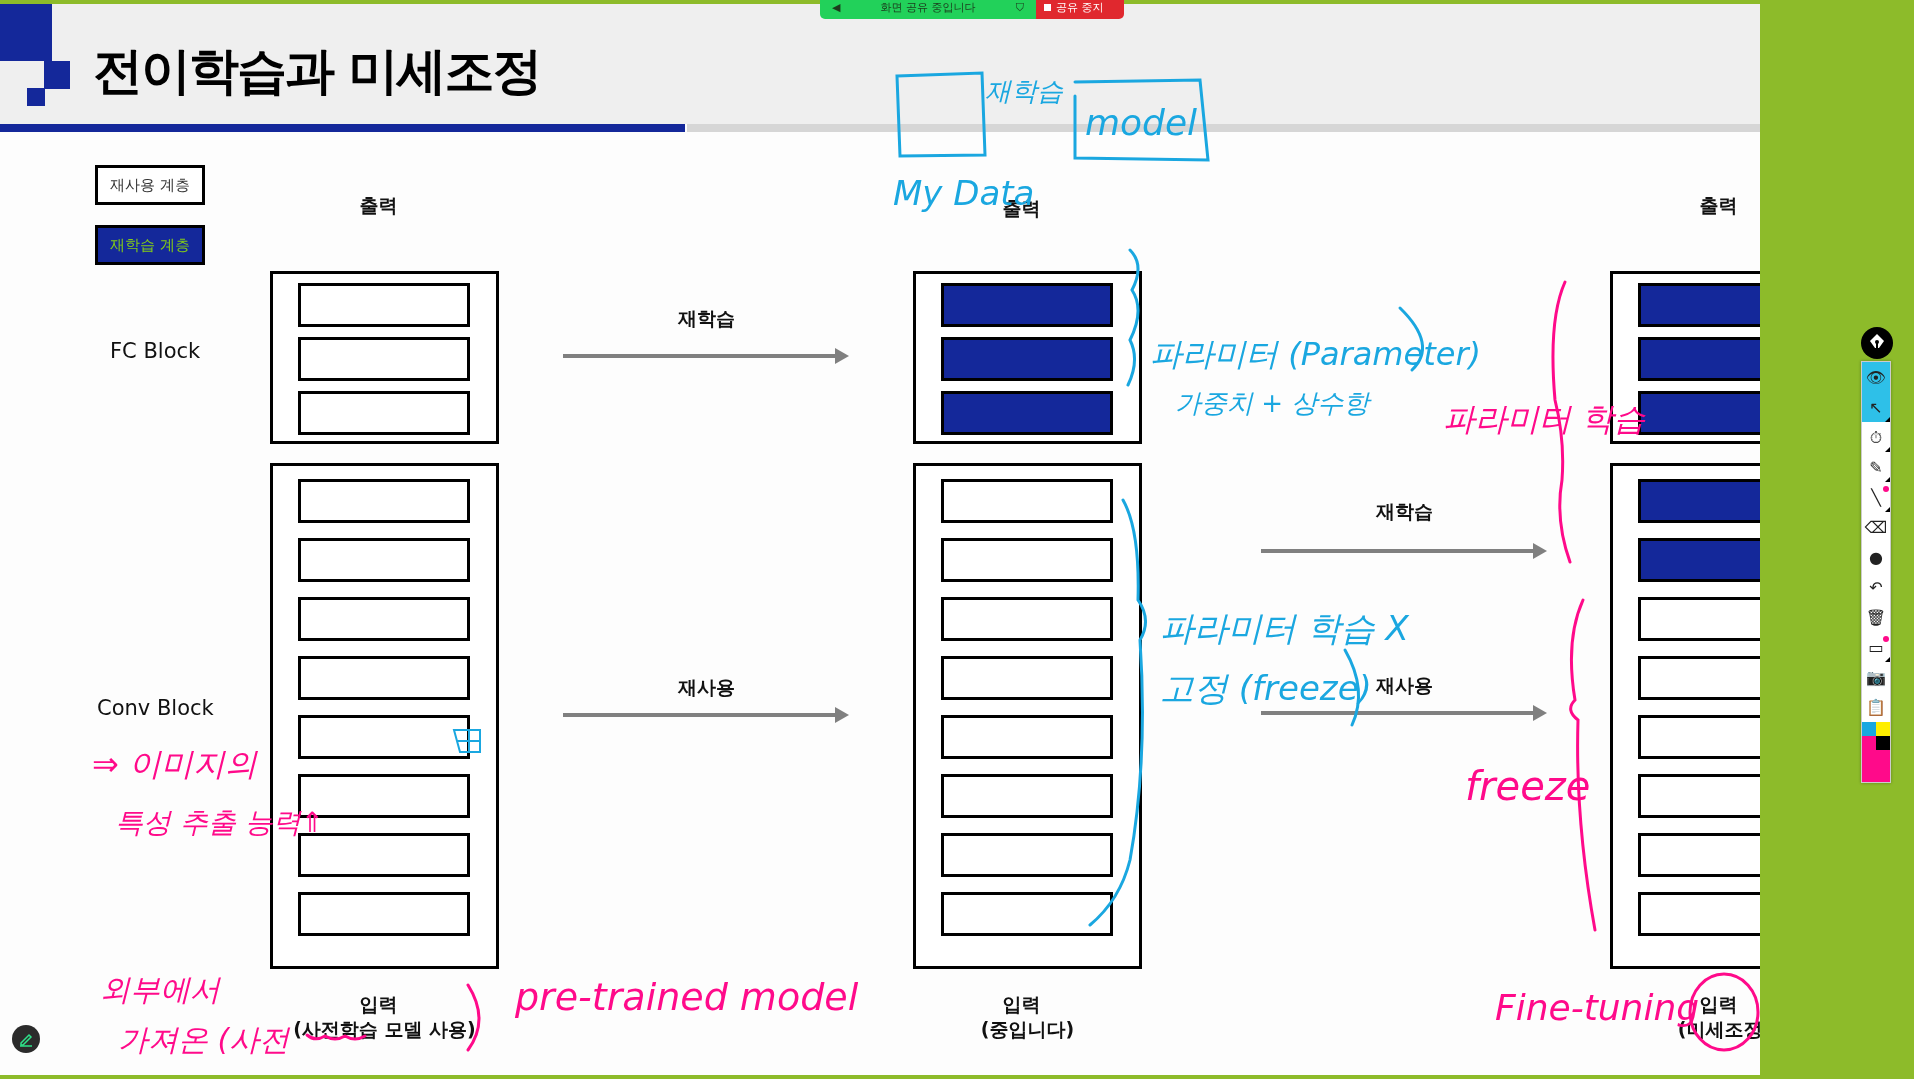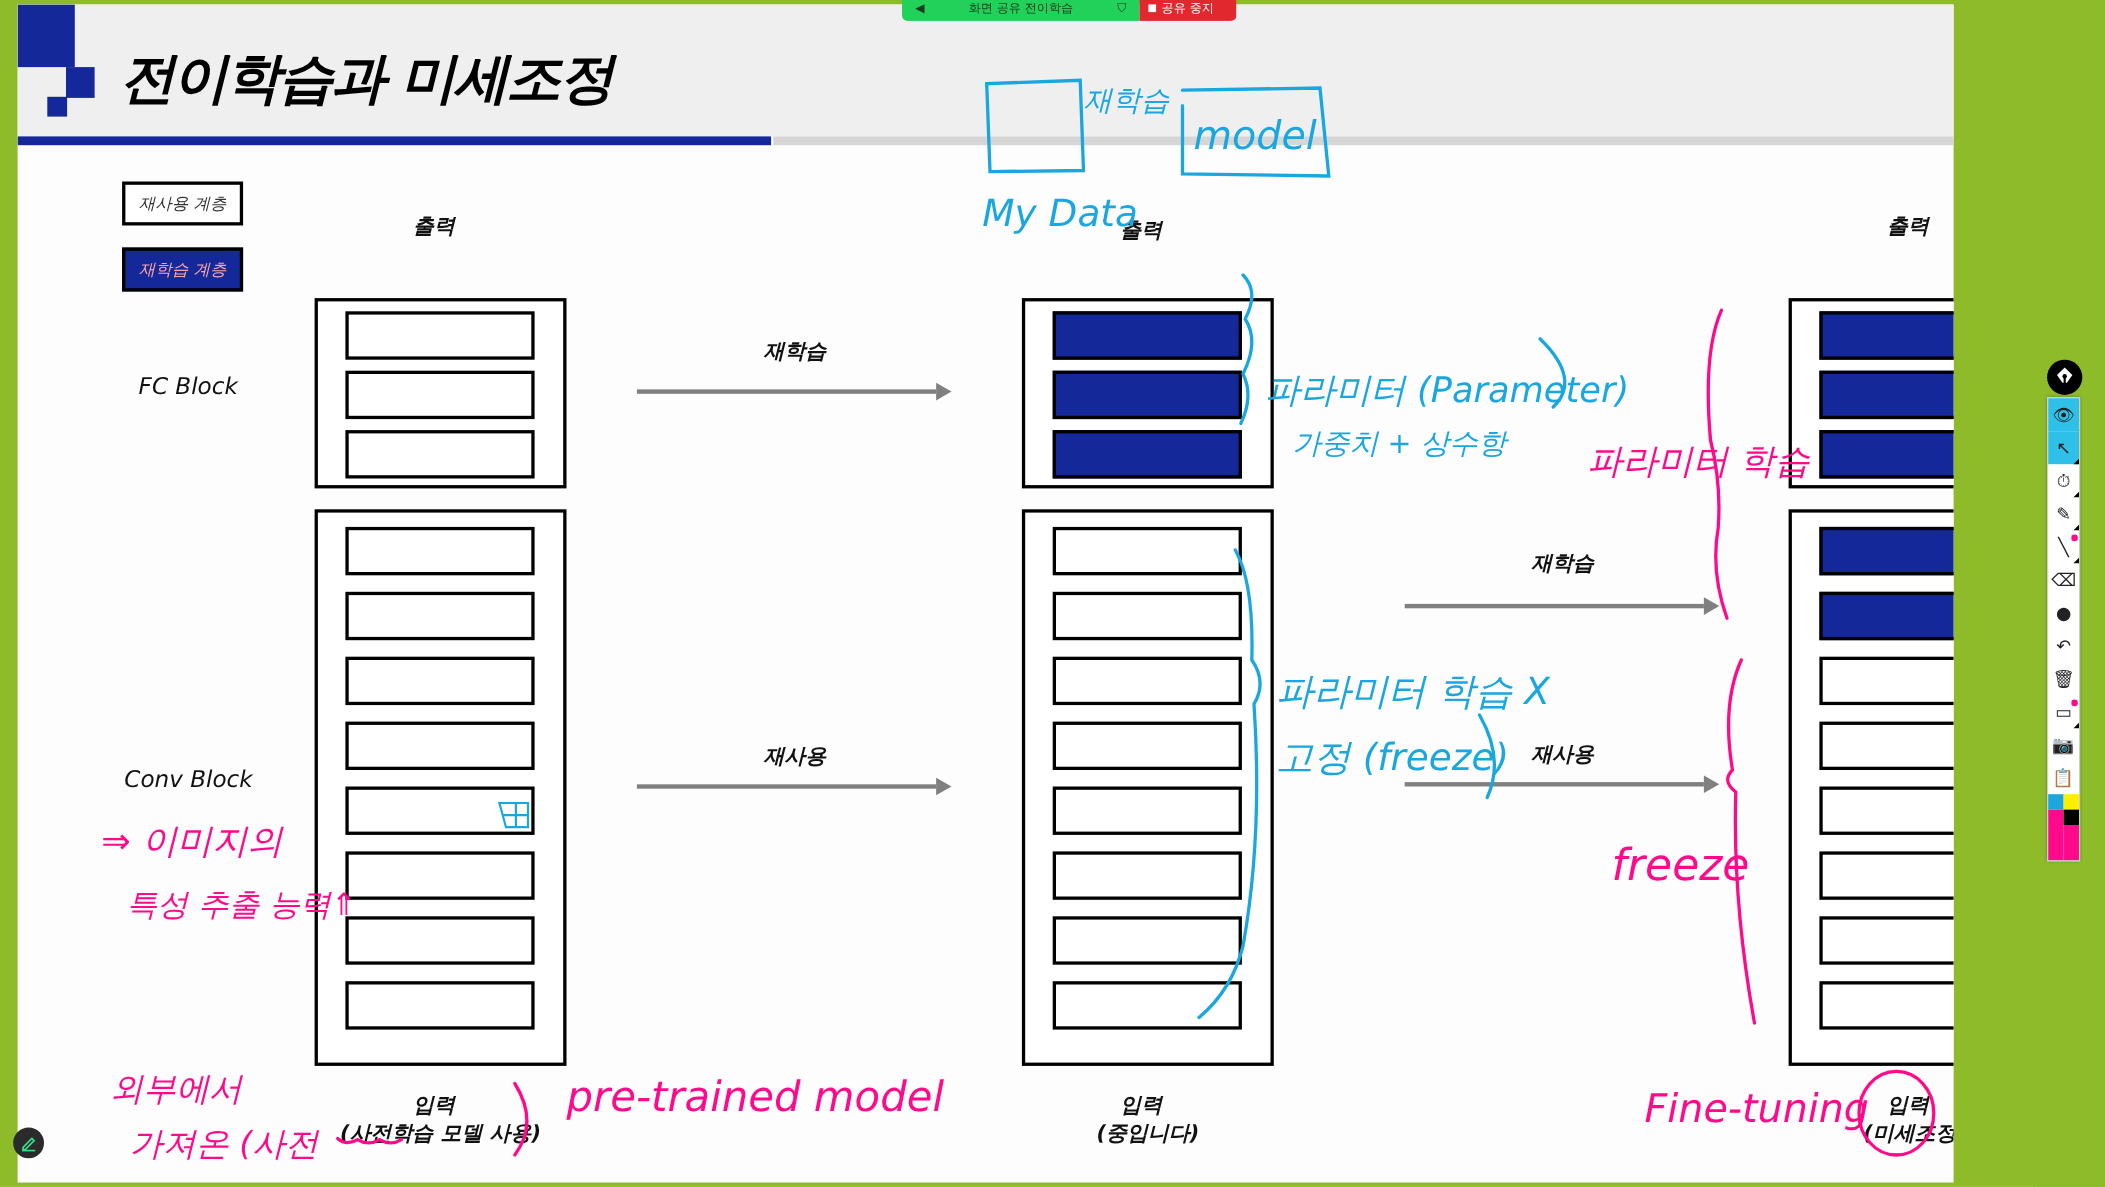--- a/index.html
+++ b/index.html
@@ -1,29 +1,29 @@
 <!DOCTYPE html>
 <html><head>
 <meta charset="utf-8">
 <style>
   html,body{margin:0;padding:0;}
   body{width:1914px;height:1079px;position:relative;overflow:hidden;background:#8dbb2a;font-family:"DejaVu Sans","Liberation Sans",sans-serif;}
-  #frame{position:absolute;left:16px;top:4px;width:1760px;height:1071px;background:#fdfdfd;overflow:hidden;font-style:italic;}
+  #frame{position:absolute;left:0;top:4px;width:1760px;height:1071px;background:#fdfdfd;overflow:hidden;}
   #header{position:absolute;left:0;top:0;width:1910px;height:120px;background:#efefef;}
   .sq{position:absolute;background:#14289a;}
   #title{position:absolute;left:93px;top:34px;font-size:50px;font-weight:bold;color:#000;letter-spacing:-2px;white-space:nowrap;}
   #hbar-blue{position:absolute;left:0;top:120px;width:685px;height:8px;background:#14289a;}
   #hbar-gray{position:absolute;left:687px;top:120px;width:1223px;height:8px;background:#d6d6d6;}
   #share{position:absolute;left:820px;top:-4px;height:23px;display:flex;border-radius:0 0 5px 5px;overflow:hidden;font-size:11px;}
   #share-on{background:#22d15a;color:#1c3a1c;width:216px;display:flex;align-items:center;justify-content:space-between;padding:0 12px;box-sizing:border-box;}
   #share-stop{background:#e0282e;color:#fff;width:88px;display:flex;align-items:center;gap:5px;padding-left:8px;box-sizing:border-box;}
   .stopsq{width:7px;height:7px;background:#fff;display:inline-block;}
   .legend{position:absolute;left:95px;width:110px;height:40px;border:3px solid #000;box-sizing:border-box;display:flex;align-items:center;justify-content:center;font-size:15px;}
   #leg-reuse{top:161px;background:#fff;color:#333;}
-  #leg-retrain{top:221px;background:#14289a;color:#fca5a5;}
+  #leg-retrain{top:221px;background:#14289a;color:#84cc16;}
   .lbl{position:absolute;font-size:19px;font-weight:bold;color:#111;text-align:center;white-space:nowrap;}
   .rowlbl{position:absolute;font-size:21px;color:#111;white-space:nowrap;}
   .outer{position:absolute;border:3px solid #000;box-sizing:border-box;background:#fff;}
   .layer{position:absolute;border:3px solid #000;box-sizing:border-box;background:#fff;}
   .layer.blue{background:#14289a;}
   .arrow{position:absolute;height:4px;background:#808080;}
   .arrow::after{content:"";position:absolute;right:-14px;top:-6px;border-left:14px solid #808080;border-top:8px solid transparent;border-bottom:8px solid transparent;}
   #footer{position:absolute;left:0;top:1056px;width:1910px;height:20px;background:#14289a;color:#fff;font-size:15px;}
   #copyright{position:absolute;left:8px;top:5px;white-space:nowrap;}
   #pagenum{position:absolute;left:938px;top:4px;font-size:17px;}
@@ -152,21 +152,21 @@
     <text x="515" y="1010" font-size="38">pre-trained model</text>
     <text x="1443" y="430" font-size="32">파라미터 학습</text>
     <text x="1465" y="800" font-size="40">freeze</text>
     <text x="1495" y="1020" font-size="36">Fine-tuning</text>
   </g>
 </svg>
 
 <div id="share">
   <div id="share-on">
     <span>◀</span>
-    <span>화면 공유 전이학습</span>
+    <span>화면 공유 중입니다</span>
     <span>⛉</span>
   </div>
   <div id="share-stop">
     <span class="stopsq"></span>
     <span>공유 중지</span>
   </div>
 </div>
 
 <div id="pen-logo">
   <svg width="20" height="20" viewBox="0 0 20 20">

